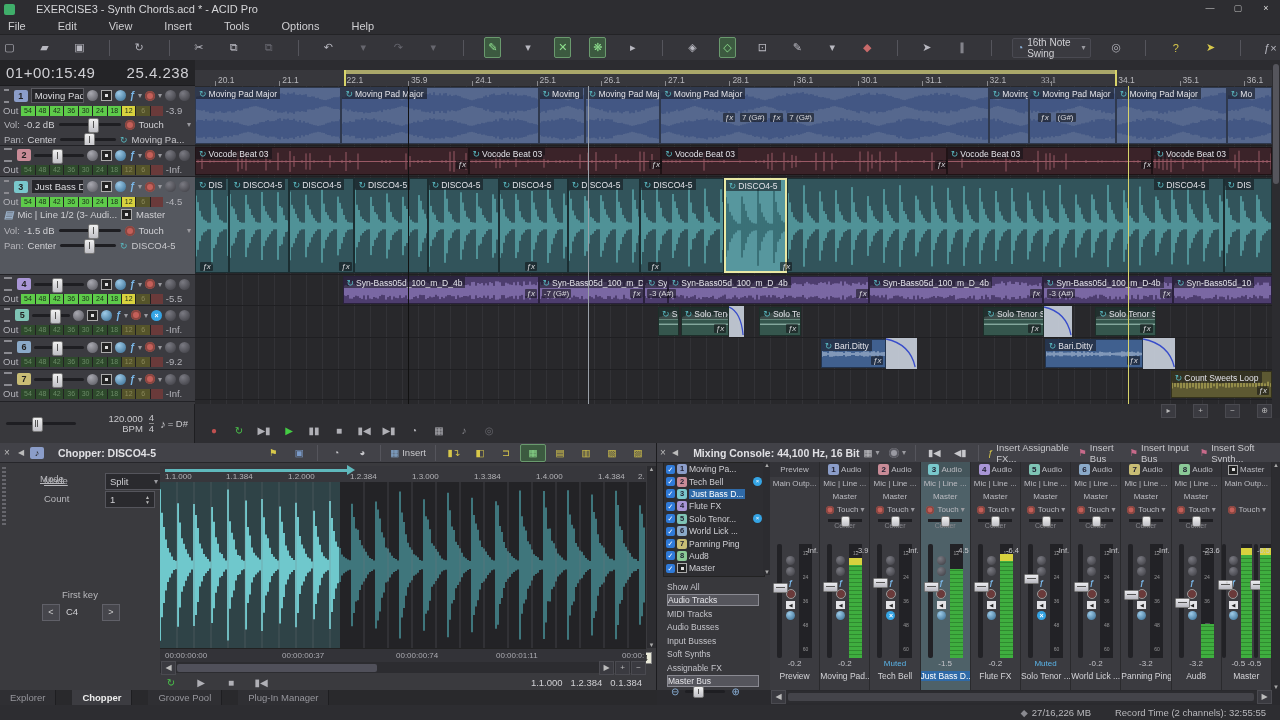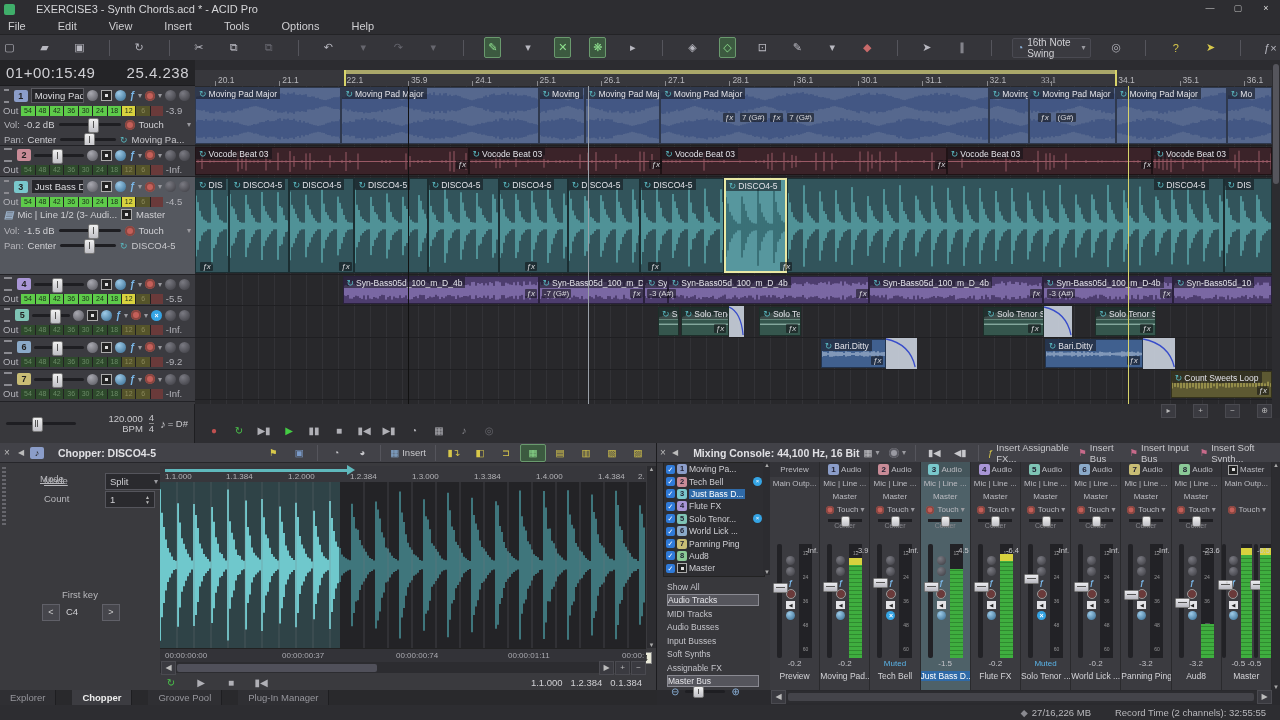--- a/index.html
+++ b/index.html
@@ -1143,21 +1143,21 @@
           <path d="M0 7.2L0 158.8M2 30.7L2 135.3M4 44.9L4 121.1M6 57.5L6 108.5M8 66.1L8 99.9M10 70.6L10 95.4M12 74.6L12 91.4M14 78.0L14 88.0M16 78.7L16 87.3M18 21.2L18 144.8M20 40.4L20 125.6M22 56.2L22 109.8M24 61.8L24 104.2M26 67.3L26 98.7M28 71.8L28 94.2M30 75.3L30 90.7M32 78.6L32 87.4M34 21.9L34 144.1M36 32.9L36 133.1M38 46.1L38 119.9M40 61.6L40 104.4M42 66.6L42 99.4M44 71.9L44 94.1M46 74.8L46 91.2M48 76.9L48 89.1M50 79.5L50 86.5M52 25.0L52 141.0M54 39.8L54 126.2M56 55.3L56 110.7M58 61.8L58 104.2M60 70.6L60 95.4M62 72.1L62 93.9M64 76.2L64 89.8M66 78.6L66 87.4M68 7.4L68 158.6M70 39.3L70 126.7M72 50.8L72 115.2M74 57.5L74 108.5M76 67.4L76 98.6M78 72.9L78 93.1M80 73.7L80 92.3M82 77.7L82 88.3M84 78.8L84 87.2M86 18.5L86 147.5M88 45.0L88 121.0M90 53.5L90 112.5M92 65.6L92 100.4M94 70.8L94 95.2M96 73.4L96 92.6M98 75.6L98 90.4M100 77.6L100 88.4M102 17.1L102 148.9M104 35.2L104 130.8M106 52.6L106 113.4M108 56.3L108 109.7M110 65.8L110 100.2M112 71.9L112 94.1M114 74.7L114 91.3M116 77.1L116 88.9M118 78.6L118 87.4M120 24.6L120 141.4M122 39.8L122 126.2M124 50.9L124 115.1M126 63.4L126 102.6M128 68.5L128 97.5M130 73.7L130 92.3M132 75.9L132 90.1M134 78.1L134 87.9M136 20.8L136 145.2M138 35.1L138 130.9M140 53.9L140 112.1M142 62.4L142 103.6M144 66.5L144 99.5M146 71.7L146 94.3M148 75.3L148 90.7M150 76.5L150 89.5M152 79.5L152 86.5M154 28.8L154 137.2M156 44.0L156 122.0M158 54.7L158 111.3M160 62.7L160 103.3M162 70.3L162 95.7M164 74.3L164 91.7M166 76.2L166 89.8M168 77.8L168 88.2M170 19.0L170 147.0M172 36.1L172 129.9M174 49.1L174 116.9M176 59.6L176 106.4M178 64.7L178 101.3" stroke="#6fc8cc" stroke-width="2" fill="none"></path>
           <path d="M180 66.0L180 100.0M182 72.6L182 93.4M184 74.7L184 91.3M186 76.2L186 89.8M188 77.4L188 88.6M190 78.3L190 87.7M192 21.8L192 144.2M194 35.1L194 130.9M196 46.5L196 119.5M198 47.7L198 118.3M200 58.0L200 108.0M202 63.2L202 102.8M204 66.4L204 99.6M206 69.8L206 96.2M208 73.6L208 92.4M210 75.9L210 90.1M212 76.9L212 89.1M214 78.6L214 87.4M216 19.6L216 146.4M218 27.5L218 138.5M220 36.5L220 129.5M222 50.3L222 115.7M224 55.6L224 110.4M226 65.6L226 100.4M228 66.5L228 99.5M230 70.4L230 95.6M232 73.7L232 92.3M234 76.0L234 90.0M236 76.9L236 89.1M238 78.6L238 87.4M240 9.4L240 156.6M242 30.6L242 135.4M244 40.0L244 126.0M246 52.2L246 113.8M248 60.7L248 105.3M250 65.2L250 100.8M252 67.7L252 98.3M254 72.3L254 93.7M256 73.4L256 92.6M258 75.3L258 90.7M260 78.1L260 87.9M262 78.8L262 87.2M264 17.3L264 148.7M266 34.2L266 131.8M268 37.4L268 128.6M270 47.3L270 118.7M272 61.3L272 104.7M274 63.7L274 102.3M276 67.1L276 98.9M278 69.7L278 96.3M280 73.5L280 92.5M282 76.6L282 89.4M284 77.7L284 88.3M286 78.3L286 87.7M288 10.7L288 155.3M290 28.3L290 137.7M292 44.4L292 121.6M294 47.9L294 118.1M296 59.8L296 106.2M298 63.0L298 103.0M300 66.2L300 99.8M302 70.8L302 95.2M304 74.8L304 91.2M306 76.3L306 89.7M308 77.9L308 88.1M310 78.9L310 87.1M312 15.7L312 150.3M314 33.1L314 132.9M316 41.4L316 124.6M318 47.8L318 118.2M320 58.5L320 107.5M322 65.0L322 101.0M324 66.4L324 99.6M326 69.6L326 96.4M328 73.0L328 93.0M330 75.2L330 90.8M332 77.7L332 88.3M334 78.4L334 87.6M336 19.3L336 146.7M338 23.2L338 142.8M340 44.1L340 121.9M342 50.0L342 116.0M344 59.9L344 106.1M346 66.0L346 100.0M348 69.2L348 96.8M350 70.9L350 95.1M352 74.2L352 91.8M354 75.9L354 90.1M356 77.5L356 88.5M358 78.5L358 87.5M360 8.4L360 157.6M362 34.2L362 131.8M364 44.5L364 121.5M366 48.6L366 117.4M368 59.2L368 106.8M370 62.3L370 103.7M372 67.4L372 98.6M374 72.3L374 93.7M376 74.1L376 91.9M378 75.2L378 90.8M380 77.9L380 88.1M382 78.4L382 87.6M384 9.0L384 157.0M386 25.5L386 140.5M388 46.8L388 119.2M390 46.4L390 119.6M392 58.7L392 107.3M394 61.2L394 104.8M396 66.6L396 99.4M398 71.5L398 94.5M400 73.4L400 92.6M402 75.6L402 90.4M404 77.8L404 88.2M406 78.5L406 87.5M408 8.2L408 157.8M410 32.5L410 133.5M412 42.8L412 123.2M414 46.6L414 119.4M416 60.9L416 105.1M418 64.7L418 101.3M420 68.5L420 97.5M422 69.7L422 96.3M424 73.2L424 92.8M426 76.0L426 90.0M428 77.8L428 88.2M430 79.1L430 86.9M432 12.5L432 153.5M434 30.0L434 136.0M436 36.7L436 129.3M438 52.3L438 113.7M440 61.0L440 105.0M442 63.4L442 102.6M444 65.6L444 100.4M446 71.5L446 94.5M448 74.2L448 91.8M450 76.8L450 89.2M452 76.8L452 89.2M454 78.3L454 87.7M456 8.8L456 157.2M458 22.9L458 143.1M460 44.2L460 121.8M462 48.1L462 117.9M464 61.3L464 104.7M466 64.8L466 101.2M468 68.3L468 97.7M470 71.1L470 94.9M472 74.8L472 91.2M474 76.8L474 89.2M476 76.9L476 89.1M478 78.9L478 87.1M480 23.2L480 142.8M482 31.7L482 134.3M484 45.6L484 120.4" stroke="#3f767c" stroke-width="2" fill="none"></path>
           <path d="M17 0L17 166M34 0L34 166M51 0L51 166M68 0L68 166M85 0L85 166M102 0L102 166M119 0L119 166M136 0L136 166M153 0L153 166M170 0L170 166M204 0L204 166M228 0L228 166M252 0L252 166M276 0L276 166M300 0L300 166M324 0L324 166M348 0L348 166M372 0L372 166M396 0L396 166M420 0L420 166M444 0L444 166M468 0L468 166" stroke="rgba(120,120,130,0.35)" stroke-width="1" fill="none"></path>
         </svg>
       </div>
     <div id="keybadge">C4</div>
     <div id="choptime">
         <span class="ttick" style="left: 5px;">00:00:00:00</span>
         <span class="ttick" style="left: 122px;">00:00:00:37</span>
         <span class="ttick" style="left: 236px;">00:00:00:74</span>
-        <span class="ttick" style="left: 348px;">00:00:01:11</span>
+        <span class="ttick" style="left: 336px;">00:00:01:11</span>
         <span class="ttick" style="left: 462px;">00:00:</span>
       </div>
     <div id="chopscroll">
       <span class="scbtn">◀</span>
       <div style="width:200px;height:8px;background:#50505a;marg;border-radius:2px;margin:0 1px"></div>
       <div style="flex:1"></div>
       <span class="scbtn">▶</span>
       <span class="scbtn">+</span>
       <span class="scbtn">−</span>
     </div>

